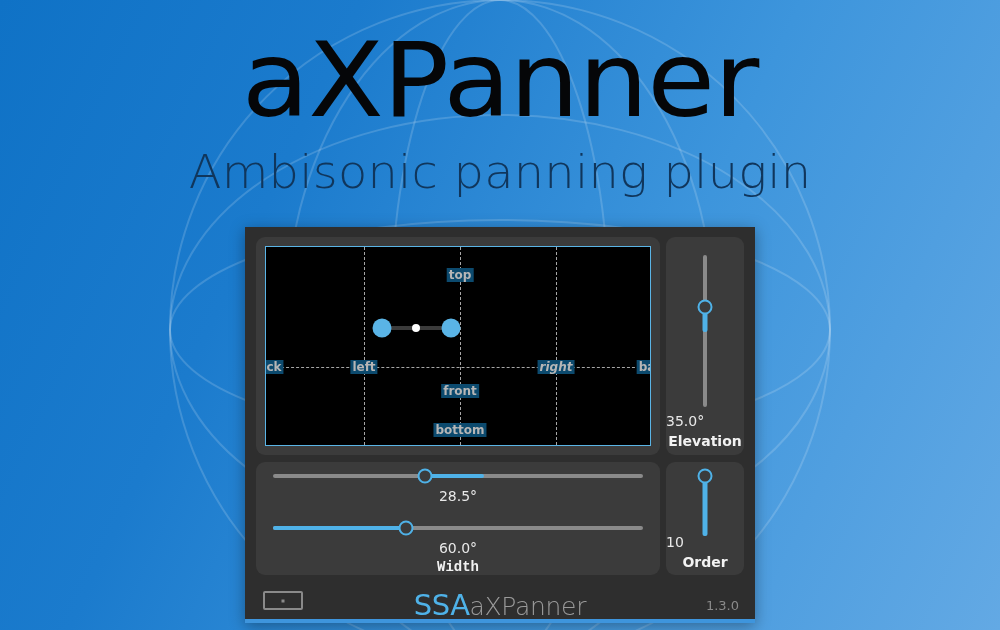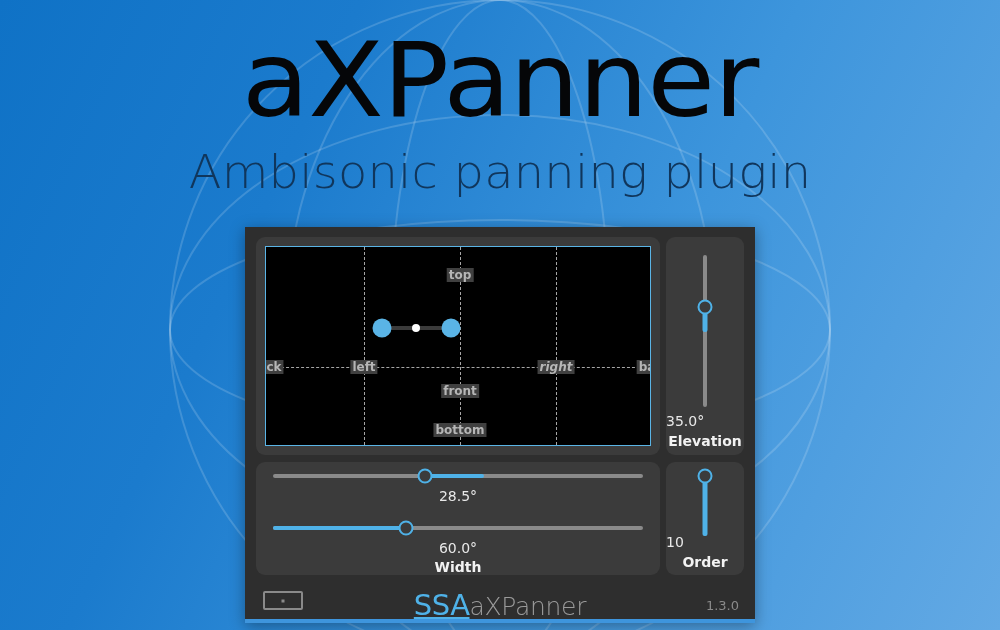--- a/index.html
+++ b/index.html
@@ -90,21 +90,21 @@
     left: 0; right: 0; height: 0;
     border-top: 1px dashed #a6a6a6;
   }
   .axislabel {
     position: absolute;
     color: #b6b6b6;
     font-size: 12px;
     font-weight: bold;
     white-space: nowrap;
     transform: translate(-50%, -50%);
-    background: #404040;
+    background: #0c4a6e;
     padding: 0 2px;
   }
 
   #src-link {
     position: absolute;
     height: 4px;
     background: #3b3b3b;
     transform: translateY(-50%);
   }
   .src-dot {
@@ -241,21 +241,20 @@
     left: 0; right: 0; top: 9px;
     text-align: center;
     white-space: nowrap;
   }
   #brand-ssa {
     font-size: 29px;
     font-weight: 400;
     color: #4fb2e8;
     letter-spacing: -0.5px;
     vertical-align: baseline;
-    text-decoration: underline;
   }
   #brand-name {
     font-size: 25px;
     font-weight: 300;
     color: #9a9a9a;
     letter-spacing: -0.3px;
     vertical-align: baseline;
   }
   #version {
     position: absolute;
@@ -328,21 +327,21 @@
       <div class="hthumb" style="left:41%;"></div>
     </div>
     <div class="param-value" style="top:26px;">28.5°</div>
 
     <div class="hslider" style="top:64px;">
       <div class="htrack"></div>
       <div class="hfill" style="left:0; width:36%;"></div>
       <div class="hthumb" style="left:36%;"></div>
     </div>
     <div class="param-value" style="top:78px;">60.0°</div>
-    <div class="param-label" style="top:97px;">Width</div>
+    <div class="param-label" style="top:97px;font-family:Liberation Mono, monospace;">Width</div>
   </div>
 
   <div class="group" id="order-group">
     <div class="vslider" style="top:12px; height:62px;">
       <div class="vfill" style="top:2px; height:60px;"></div>
       <div class="vthumb" style="top:2px;"></div>
     </div>
     <div class="vparam-value" style="top:72px;">10</div>
     <div class="vparam-label" style="top:92px;">Order</div>
   </div>

